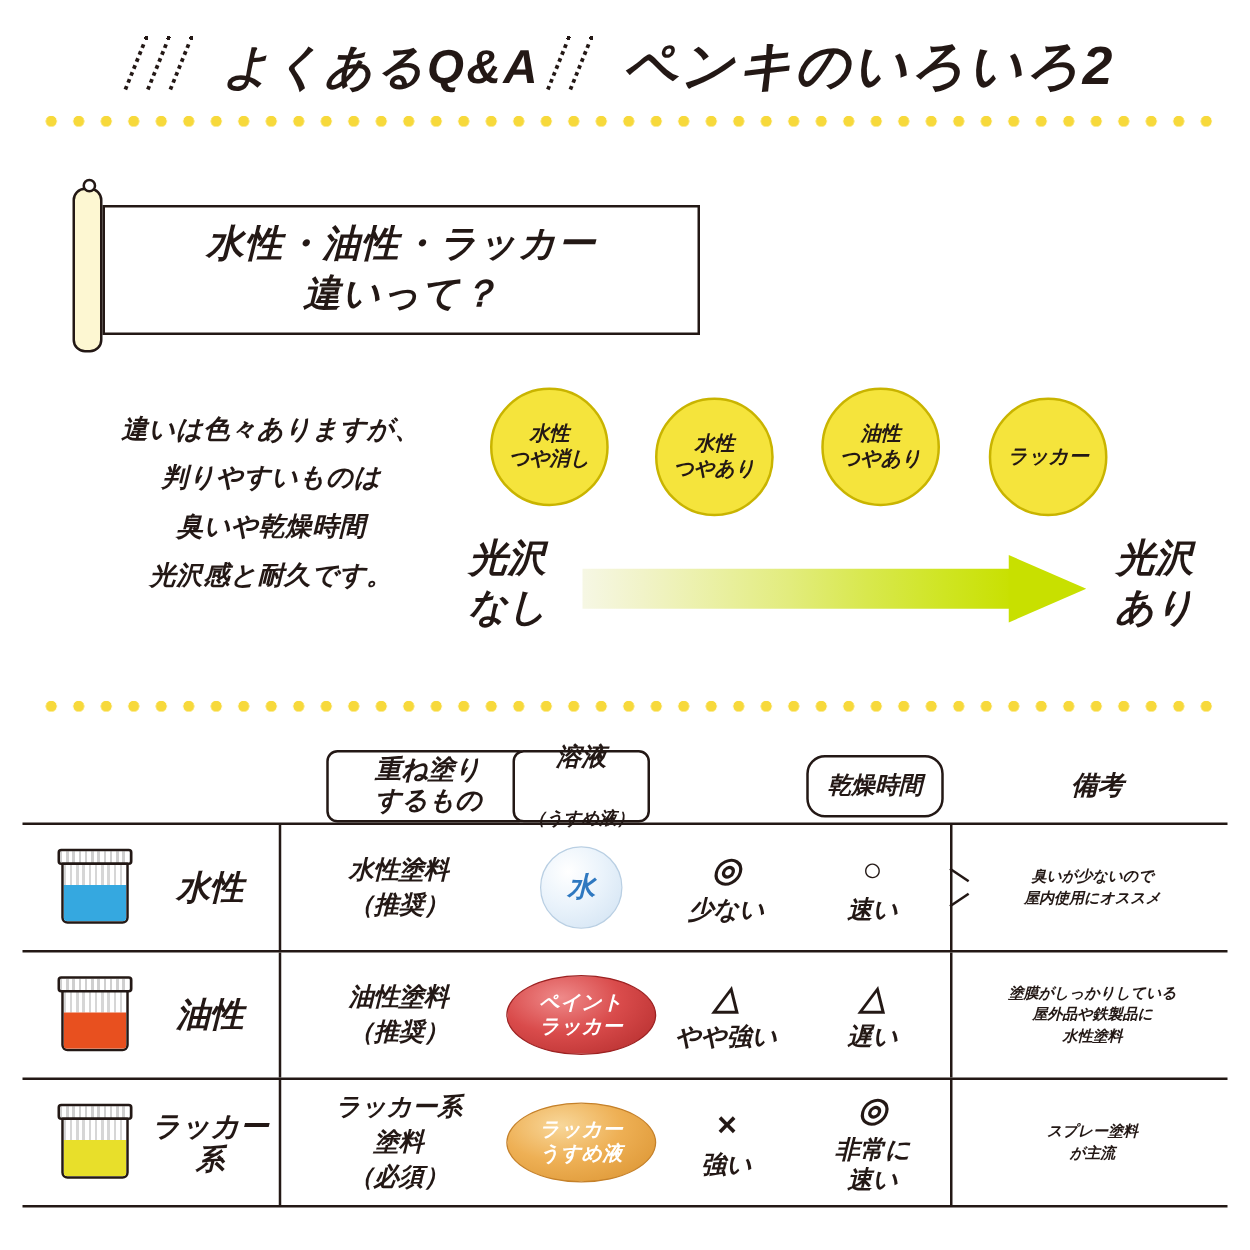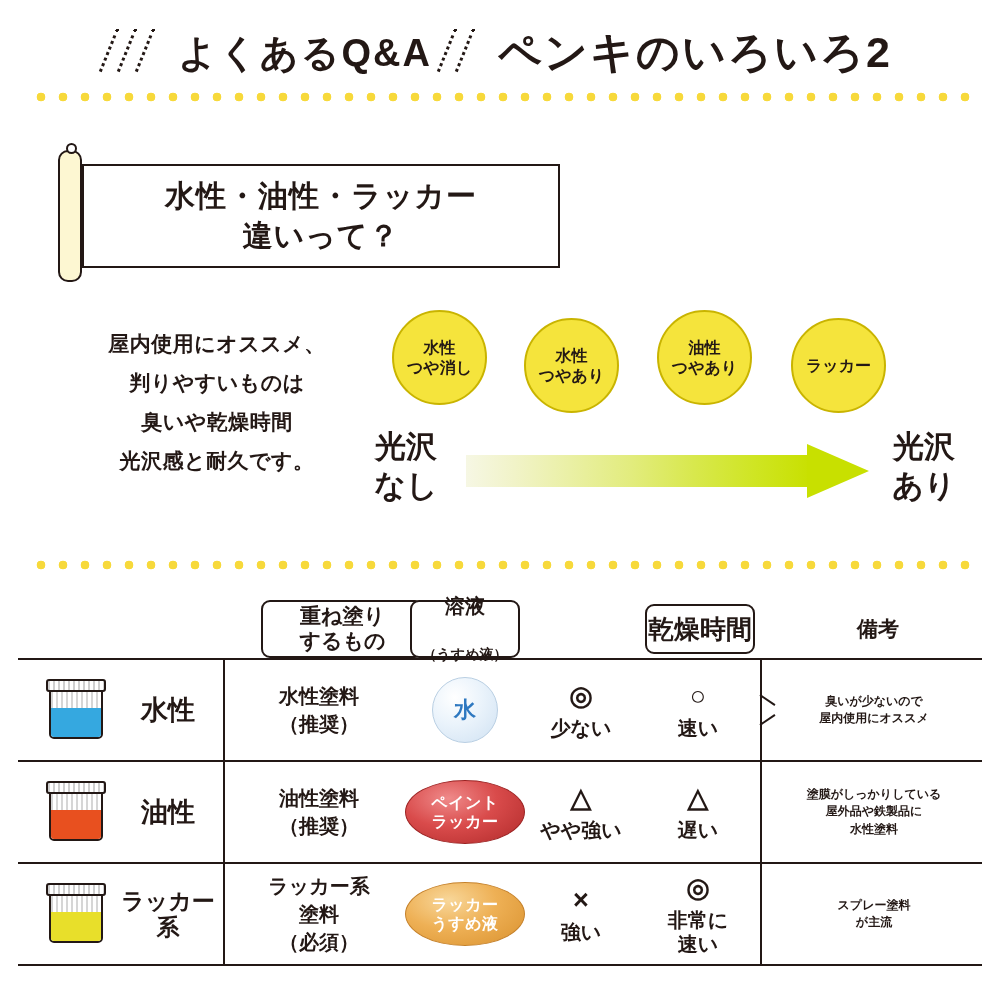--- a/index.html
+++ b/index.html
@@ -12,20 +12,21 @@
     background: #ffffff;
     font-family: "Liberation Sans", sans-serif;
     color: #231815;
     overflow: hidden;
     position: relative;
   }
   .page {
     position: relative;
     width: 1000px;
     height: 1000px;
+    font-style: italic;
   }
 
   
   .header {
     position: absolute;
     left: 0; top: 18px;
     width: 1000px;
     height: 70px;
     display: flex;
     align-items: center;
@@ -227,21 +228,21 @@
     align-items: center;
     justify-content: center;
     text-align: center;
     font-weight: bold;
     line-height: 1.18;
   }
   .hcell.h1 { left: 215px; top: 0; width: 163px; height: 58px; font-size: 21px; }
   .hcell.h2 { left: 392px; top: 0; width: 110px; height: 58px; font-size: 20px; }
   .hcell.h2 .sub { font-size: 14px; display: block; margin-top: 27px; }
   .hcell.h3 { left: 512px; top: 4px; width: 105px; height: 50px; font-size: 21px; }
-  .hcell.h4 { left: 627px; top: 4px; width: 110px; height: 50px; font-size: 26px; }
+  .hcell.h4 { left: 627px; top: 4px; width: 110px; height: 50px; font-size: 19px; border-radius: 15px; }
   .hcell.h5 {
     left: 760px; top: 4px; width: 200px; height: 50px;
     border: none; font-size: 21px; background: transparent;
   }
 
   .row {
     position: relative;
     border-top: 2px solid #231815;
     height: 100px;
   }
@@ -391,21 +392,21 @@
         <div>水性・油性・ラッカー</div>
         <div>違いって？</div>
       </div>
     </div>
     <div class="banner-rod">
       <span class="banner-knob"></span>
     </div>
   </div>
 
   <div class="lead">
-    <div>屋内使用にオススメ、</div>
+    <div>違いは色々ありますが、</div>
     <div>判りやすいものは</div>
     <div>臭いや乾燥時間</div>
     <div>光沢感と耐久です。</div>
   </div>
 
   <div class="circle c1">
     <div>
       <div>水性</div>
       <div>つや消し</div>
     </div>

